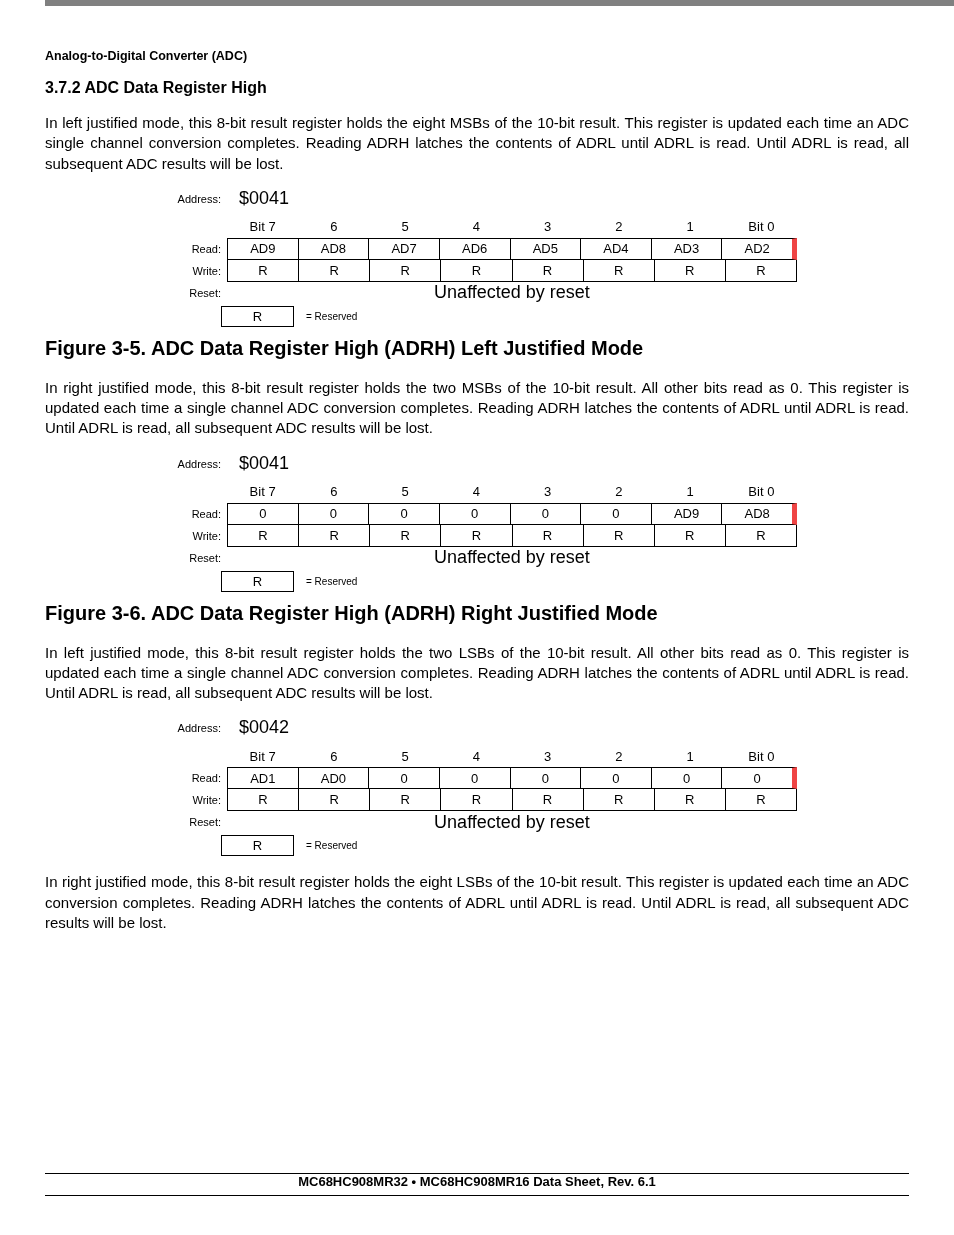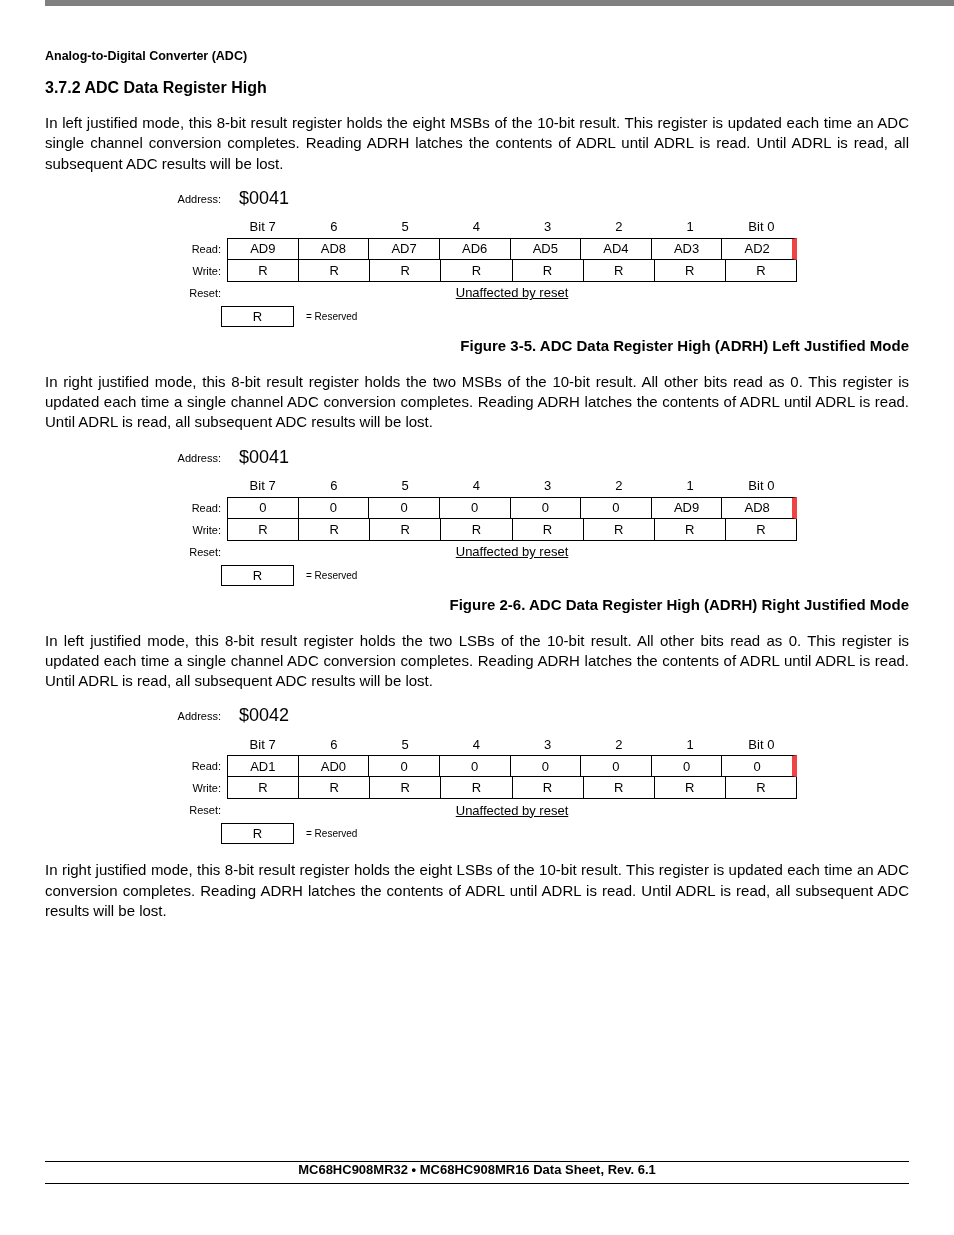--- a/index.html
+++ b/index.html
@@ -87,22 +87,21 @@
   .addr-val {
     padding-left: 12px;
     font-size: 18px;
   }
   .reset-span {
     flex: 1;
     text-align: right;
     display: flex;
     align-items: center;
     justify-content: center;
-    font-size: 13px;
-    text-decoration: underline;
+    font-size: 18px;
   }
   .legend-row {
     display: flex;
     align-items: stretch;
     margin-top: 2px;
   }
   .legend-spacer {
     width: 64px;
   }
   .legend-box {
@@ -112,23 +111,23 @@
     padding: 2px 0;
     font-size: 13px;
   }
   .legend-text {
     padding-left: 12px;
     display: flex;
     align-items: center;
     font-size: 10px;
   }
   .fig-caption {
-    text-align: right;
+    text-align: left;
     font-weight: bold;
-    font-size: 15px;
+    font-size: 20px;
     margin: 10px 0 18px 0;
   }
   .footer-rule {
     border-top: 1px solid #000;
     margin-top: 240px;
   }
   .footer-title {
     text-align: center;
     font-weight: bold;
     font-size: 13px;
@@ -253,21 +252,21 @@
     <div class="reg-row">
       <div class="reg-label">Reset:</div>
       <div class="reset-span">Unaffected by reset</div>
     </div>
     <div class="legend-row">
       <div class="legend-spacer"></div>
       <div class="legend-box">R</div>
       <div class="legend-text">= Reserved</div>
     </div>
   </div>
-  <div class="fig-caption">Figure 2-6. ADC Data Register High (ADRH) Right Justified Mode</div>
+  <div class="fig-caption">Figure 3-6. ADC Data Register High (ADRH) Right Justified Mode</div>
 
   <p class="body">In left justified mode, this 8-bit result register holds the two LSBs of the 10-bit result. All other bits read as 0. This register is updated each time a single channel ADC conversion completes. Reading ADRH latches the contents of ADRL until ADRL is read. Until ADRL is read, all subsequent ADC results will be lost.</p>
 
   <div class="reg-block">
     <div class="reg-row">
       <div class="reg-label">Address:</div>
       <div class="addr-val">$0042</div>
     </div>
     <div class="reg-row" style="margin-top:6px;">
       <div class="reg-label"></div>

